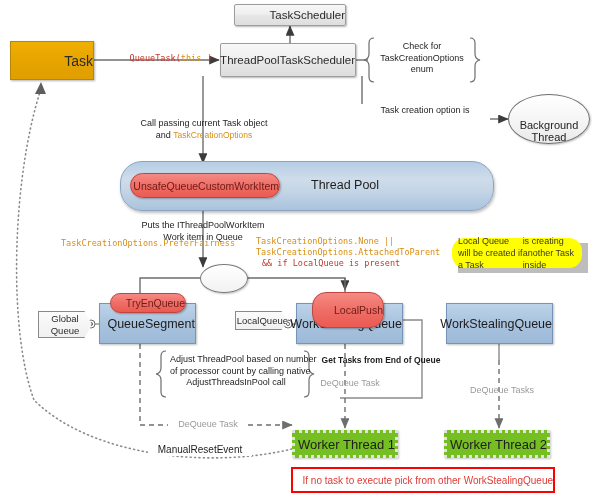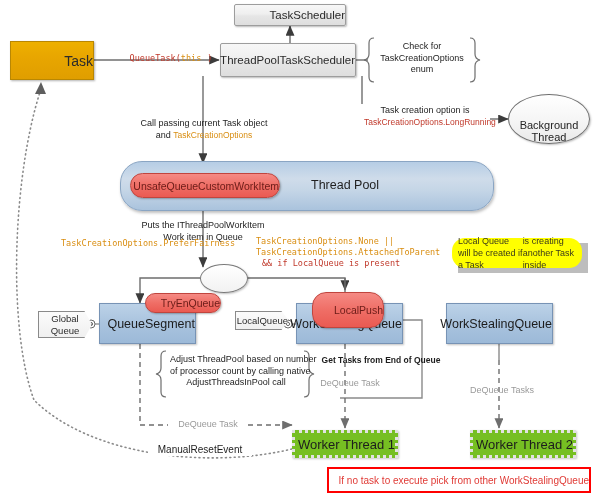--- a/index.html
+++ b/index.html
@@ -46,21 +46,21 @@
     background:linear-gradient(to bottom,#fbfbfb 0%,#f0f0f0 100%);
     border:1px solid #8a8a8a;color:#2b2b2b;font-size:9.5px;line-height:1.25;
     box-shadow:1px 1px 2px rgba(0,0,0,.22);
   }
   .note{
     background:#ffff00;color:#3a3a1a;font-size:9px;line-height:1.35;
     padding:5px 6px;box-sizing:border-box;
   }
   .noteshadow{background:#bdbdbd;}
   .redalert{
-    background:#ffffff;border:2px solid #ff0000;color:#e03a35;font-size:10px;margin-left:36px;
+    background:#ffffff;border:2px solid #ff0000;color:#e03a35;font-size:10px;
   }
   .lbl{position:absolute;font-size:9px;color:#1d1d1d;line-height:1.3;text-align:center;white-space:nowrap;}
   .lbl.mono{font-family:"DejaVu Sans Mono","Liberation Mono",monospace;font-size:8.5px;}
   .orange{color:#d98e12;}
   .crimson{color:#c0392b;padding-left:6px;}
   .grey{color:#9a9a9a;}
 </style>
 </head>
 <body>
 
@@ -171,21 +171,21 @@
 
   <div class="node redpill" style="left:130px;top:173px;width:150px;height:25px;">
     <span>UnsafeQueueCustomWorkItem</span>
   </div>
 
   <div class="decision" style="position:absolute;left:200px;top:264px;width:46px;height:27px;"></div>
 
   <div class="node bluebox" style="left:99px;top:303px;width:97px;height:41px;">
     <span>QueueSegment</span>
   </div>
-  <div class="node redpill" style="left:110px;top:293px;width:76px;height:20px;z-index:3;margin-left:35px;">
+  <div class="node redpill" style="left:110px;top:293px;width:76px;height:20px;z-index:3;">
     <span>TryEnQueue</span>
   </div>
   <div class="node tagbox" style="left:38px;top:311px;width:54px;height:27px;flex-direction:column;
               clip-path:polygon(0 0,86% 0,100% 50%,86% 100%,0 100%);">
     <span>Global</span>
     <span>Queue</span>
   </div>
 
   <div class="node bluebox" style="left:296px;top:303px;width:107px;height:41px;">
     <span>WorkStealingQueue</span>
@@ -199,21 +199,21 @@
     <span>Queue</span>
   </div>
 
   <div class="node bluebox" style="left:446px;top:303px;width:107px;height:41px;">
     <span>WorkStealingQueue</span>
   </div>
 
   <div class="node greenbox" style="left:292px;top:430px;width:106px;height:28px;">
     <span>Worker Thread 1</span>
   </div>
-  <div class="node greenbox" style="left:470px;top:430px;width:106px;height:28px;">
+  <div class="node greenbox" style="left:444px;top:430px;width:106px;height:28px;">
     <span>Worker Thread 2</span>
   </div>
 
   <div class="noteshadow" style="position:absolute;left:458px;top:243px;width:130px;height:30px;"></div>
   <div class="note" style="position:absolute;left:452px;top:238px;width:130px;height:30px;display:flex;
               flex-direction:row;align-items:center;justify-content:center;border-radius:13px;">
     <span>Local Queue will be created if a Task</span>
     <span>is creating another Task inside</span>
   </div>
 
@@ -231,21 +231,20 @@
   </div>
 
   <div class="lbl" style="left:380px;top:41px;width:84px;">
     <div>Check for</div>
     <div>TaskCreationOptions</div>
     <div>enum</div>
   </div>
 
   <div class="lbl" style="left:358px;top:105px;width:134px;">
     <div>Task creation option is</div>
-    <div class="crimson mono" style="font-size:8.5px;">TaskCreationOptions.LongRunning</div>
   </div>
 
   <div class="lbl" style="left:133px;top:220px;width:140px;">
     <div>Puts the IThreadPoolWorkItem</div>
     <div>Work item in Queue</div>
   </div>
 
   <div class="lbl mono orange" style="left:60px;top:238px;width:176px;">
     <span>TaskCreationOptions.PreferFairness</span>
   </div>

